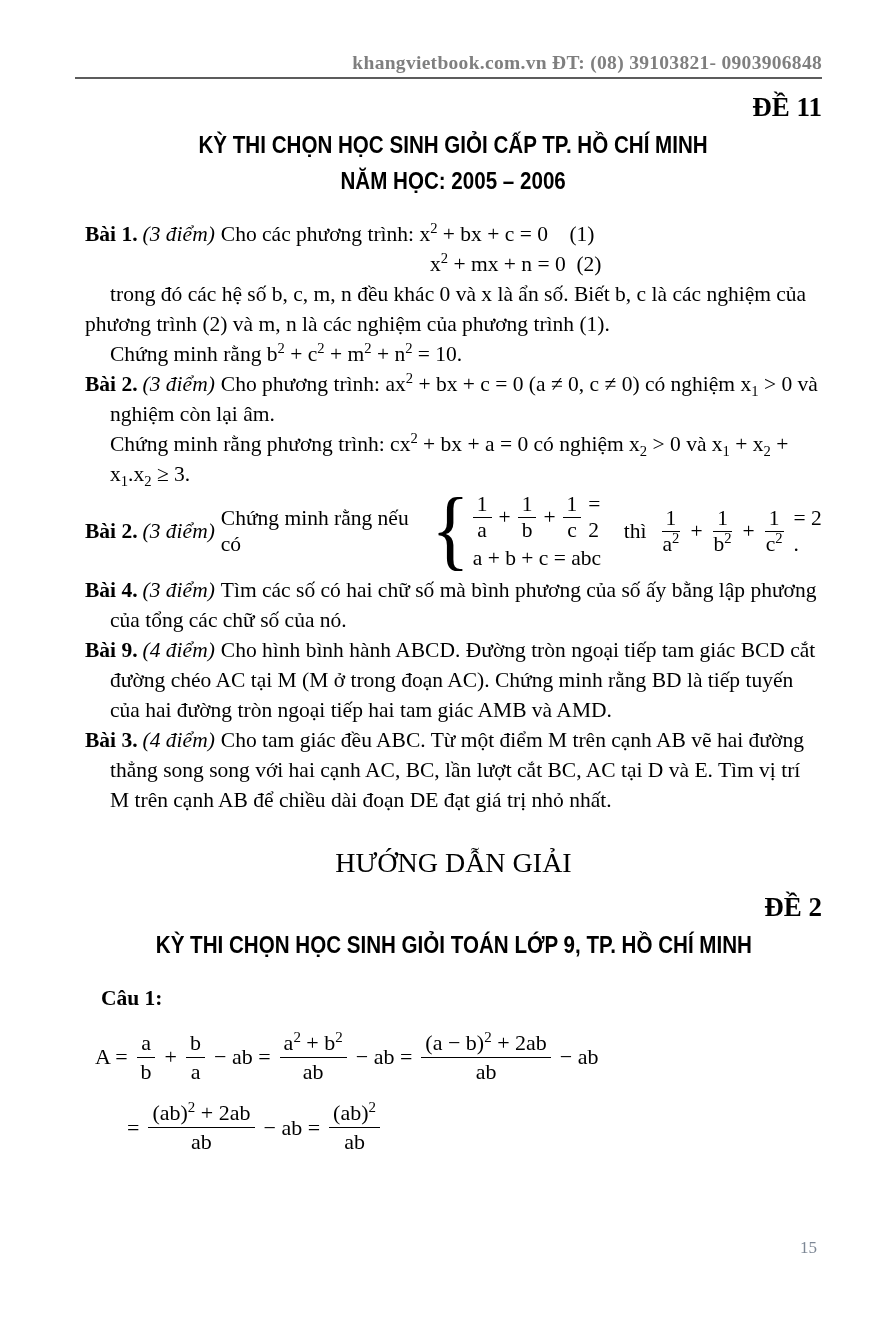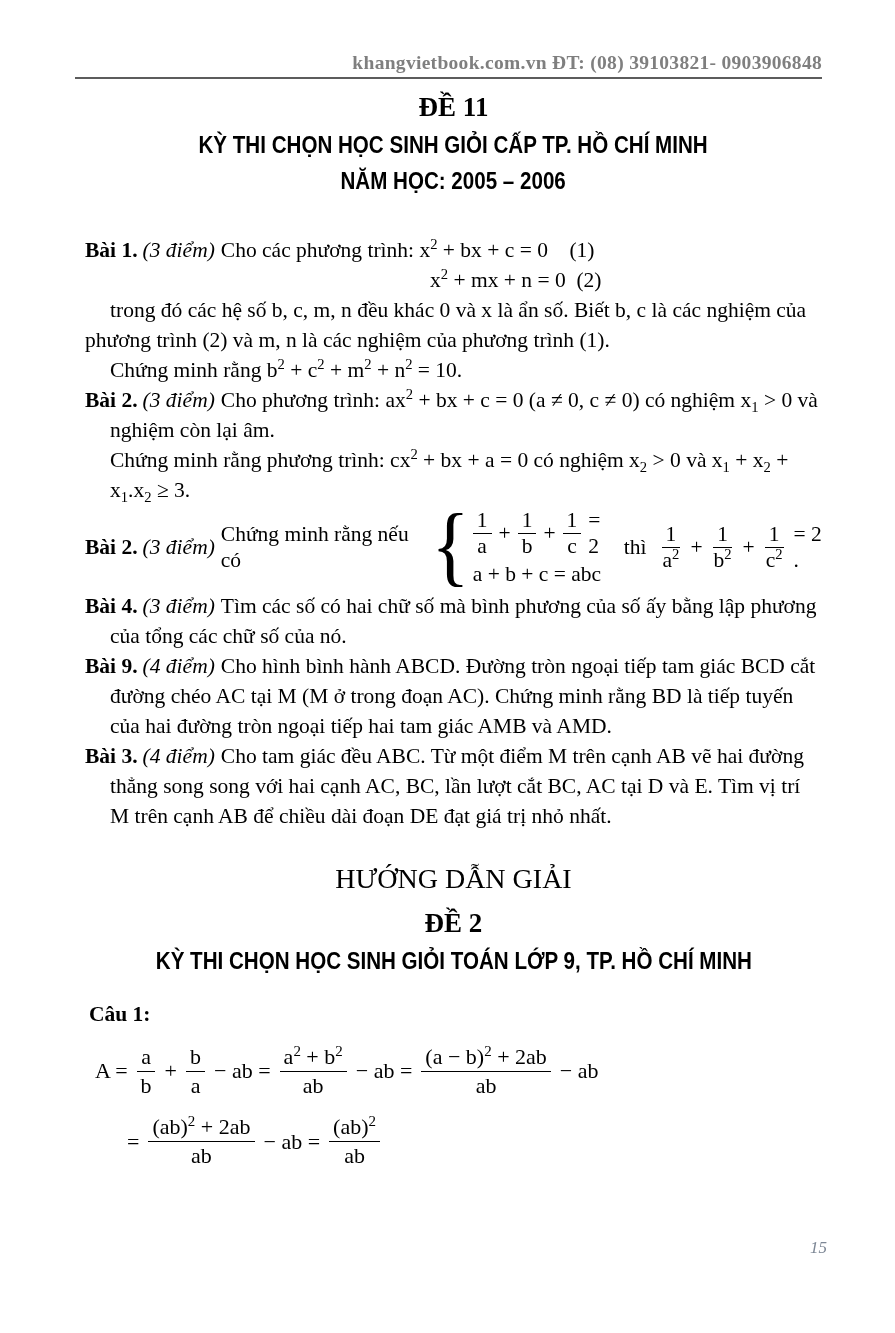--- a/index.html
+++ b/index.html
@@ -23,34 +23,34 @@
     text-align:right;
     font-weight:bold;
     color:#7f7f7f;
     font-size:19.5px;
     letter-spacing:.3px;
     white-space:nowrap;
   }
   .header-rule{border-bottom:2px solid #5c5c5c;margin:3px 0 0 -10px;}
 
   .center{text-align:center;}
-  .serif-title{font-weight:bold;font-size:27px;margin-top:13px;}
+  .serif-title{font-weight:bold;font-size:27px;margin-top:13px;text-align:right;}
   .sans-line{margin-top:8px;}
   .sans-line>span{
     display:inline-block;
     font-family:"Liberation Sans",sans-serif;
     font-weight:bold;
     font-size:24.5px;
     transform:scaleX(.84);
     transform-origin:center;
     white-space:nowrap;
   }
 
   
-  .problems{margin-top:40px;line-height:30px;}
+  .problems{margin-top:24px;line-height:30px;}
   p.prob{margin:0;padding-left:25px;text-indent:-25px;}
   p.cont{margin:0;text-indent:25px;}
   p.hangcont{margin:0;padding-left:25px;text-indent:0;}
   .plabel{font-weight:bold;margin-right:5px;}
   .ppoints{font-style:italic;margin-right:6px;}
   .eq2{margin-left:345px;}
 
   .prob3{display:flex;align-items:center;margin:3px 0;line-height:1.2;}
   .prob3 .plabel,.prob3 .ppoints{flex:0 0 auto;}
   .brace{
@@ -65,29 +65,29 @@
     text-align:center;line-height:1.18;vertical-align:middle;
   }
   .frac .num{display:block;padding:0 4px;border-bottom:1.6px solid #000;}
   .frac .den{display:block;padding:0 4px;}
   .sysrow2{margin-top:2px;}
   .thi{margin:0 12px 0 2px;}
 
   
   .solutions-title{font-weight:normal;font-size:28px;margin-top:32px;}
   .cau{margin-top:24px;line-height:30px;}
-  .cau-h{font-weight:bold;margin:4px;}
+  .cau-h{font-weight:bold;margin:16px;}
   .dkxd{margin:4px 0 0 25px;}
   .formula{display:flex;align-items:center;gap:9px;margin:14px 0 0 10px;font-size:22px;line-height:1.2;}
   .formula .frac{line-height:1.3;}
   .formula.f2{margin-left:42px;margin-top:12px;}
 
   .pageno{
-    position:absolute;top:1238px;right:68px;
-    color:#7d8795;font-size:17px;font-style:italic;
+    position:absolute;top:1238px;right:78px;
+    color:#7d8795;font-size:17px;
   }
 </style>
 </head>
 <body>
 
 <div class="page">
 
   <div>
     <div class="header-line">khangvietbook.com.vn ĐT: (08) 39103821- 0903906848</div>
     <div class="header-rule"></div>

